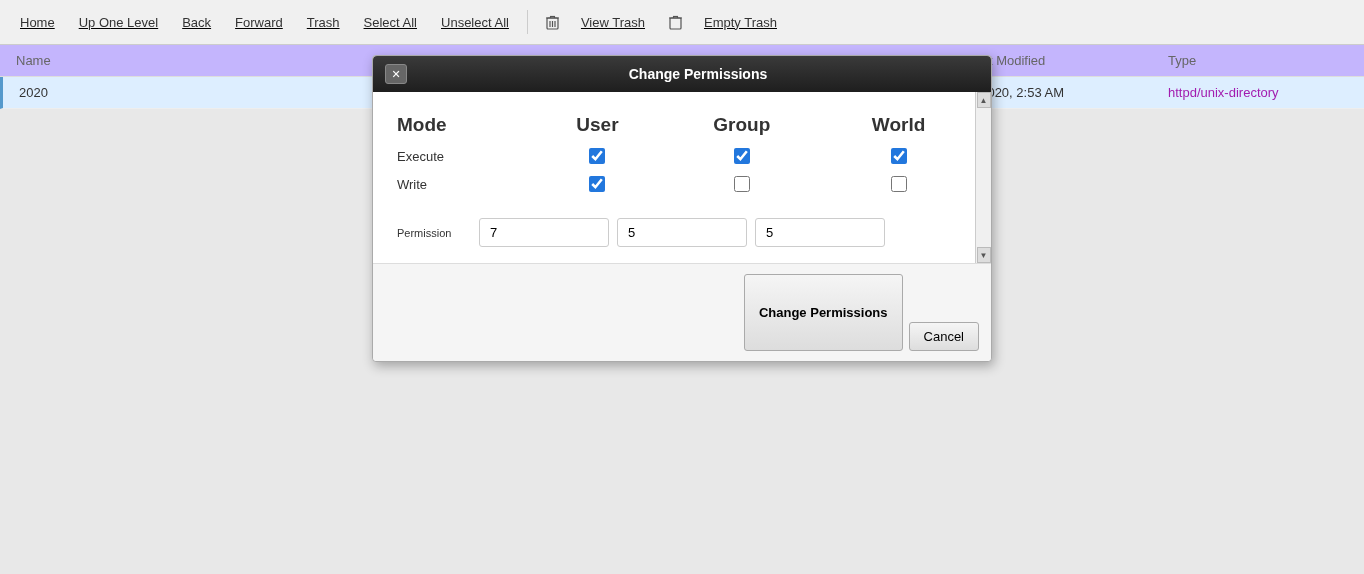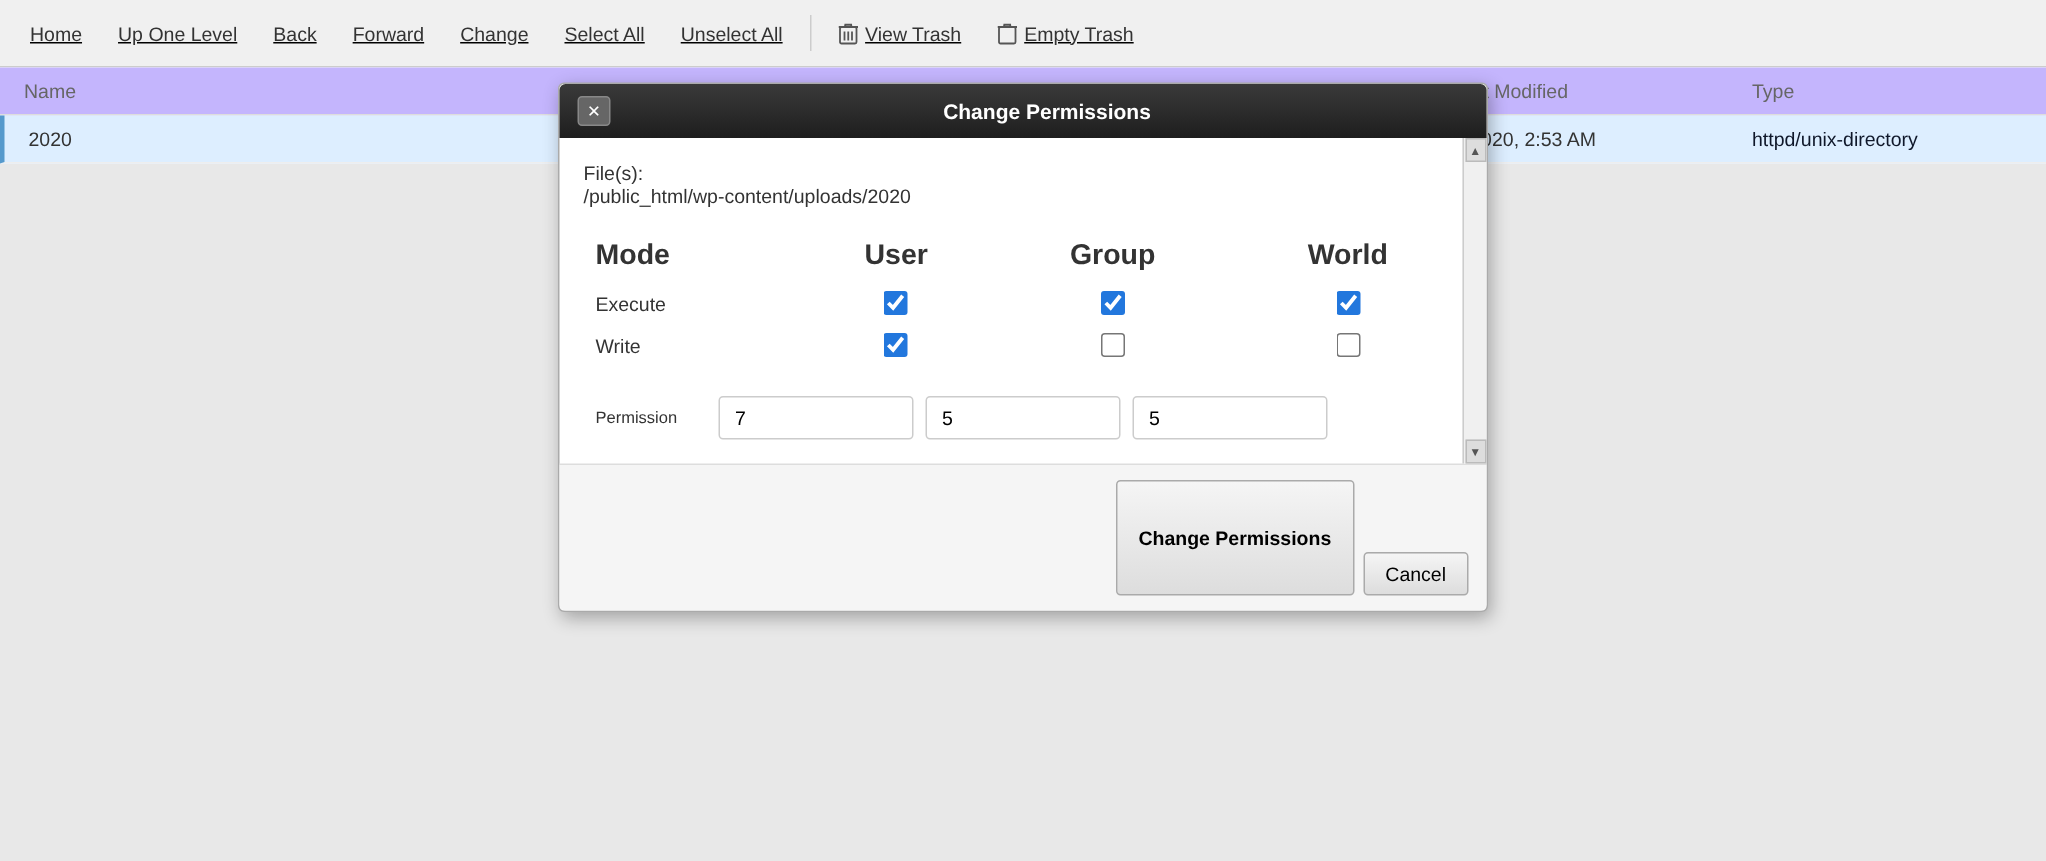--- a/index.html
+++ b/index.html
@@ -34,21 +34,21 @@
     }
     .toolbar-separator {
       width: 1px;
       height: 24px;
       background: #ccc;
       margin: 0 4px;
     }
     .toolbar-btn.icon-btn {
       display: flex;
       align-items: center;
-      gap: 5px;
+      gap: 22px;
     }
 
     
     .file-list {
       background: #fff;
       width: 100%;
     }
     .file-list-header {
       display: flex;
       align-items: center;
@@ -67,21 +67,21 @@
       display: flex;
       align-items: center;
       padding: 8px 16px;
       border-bottom: 1px solid #eee;
       background: #ddeeff;
       border-left: 3px solid #5599cc;
     }
     .file-row .col-name { color: #333; font-size: 13px; }
     .file-row .col-size { width: 120px; text-align: right; padding-right: 40px; color: #333; }
     .file-row .col-modified { width: 200px; color: #333; }
-    .file-row .col-type { width: 180px; color: #0f172a; margin-left: 29px; }
+    .file-row .col-type { width: 180px; color: #a21caf; margin-left: 29px; }
 
     
     .main-area {
       background: #e8e8e8;
       position: relative;
       height: calc(574px - 45px);
     }
 
     
     .modal-overlay {
@@ -256,21 +256,21 @@
     }
   </style>
 </head>
 <body>
 
 <div class="toolbar">
   <button class="toolbar-btn">Home</button>
   <button class="toolbar-btn">Up One Level</button>
   <button class="toolbar-btn">Back</button>
   <button class="toolbar-btn">Forward</button>
-  <button class="toolbar-btn">Change</button>
+  <button class="toolbar-btn">Trash</button>
   <button class="toolbar-btn">Select All</button>
   <button class="toolbar-btn">Unselect All</button>
   <div class="toolbar-separator"></div>
   <button class="toolbar-btn icon-btn">
     <svg width="13" height="15" viewBox="0 0 13 15" fill="none" xmlns="http://www.w3.org/2000/svg">
       <rect x="1" y="3" width="11" height="11" rx="1" stroke="#555" stroke-width="1.2" fill="none"></rect>
       <line x1="0" y1="3" x2="13" y2="3" stroke="#555" stroke-width="1.2"></line>
       <line x1="4.5" y1="3" x2="4.5" y2="1.5" stroke="#555" stroke-width="1.2"></line>
       <line x1="8.5" y1="3" x2="8.5" y2="1.5" stroke="#555" stroke-width="1.2"></line>
       <line x1="4" y1="1.5" x2="9" y2="1.5" stroke="#555" stroke-width="1.2"></line>
@@ -318,24 +318,20 @@
       </div>
 
       <div class="modal-body">
 
         <div class="scrollbar-track">
           <div class="scrollbar-up">▲</div>
           <div style="flex:1;"></div>
           <div class="scrollbar-down">▼</div>
         </div>
 
-        <div class="file-path">
-          <span>File(s):</span><br>
-          <span>/public_html/wp-content/uploads/2020</span>
-        </div>
 
         <table class="permissions-table">
           <thead>
             <tr>
               <th>Mode</th>
               <th>User</th>
               <th>Group</th>
               <th>World</th>
             </tr>
           </thead>

